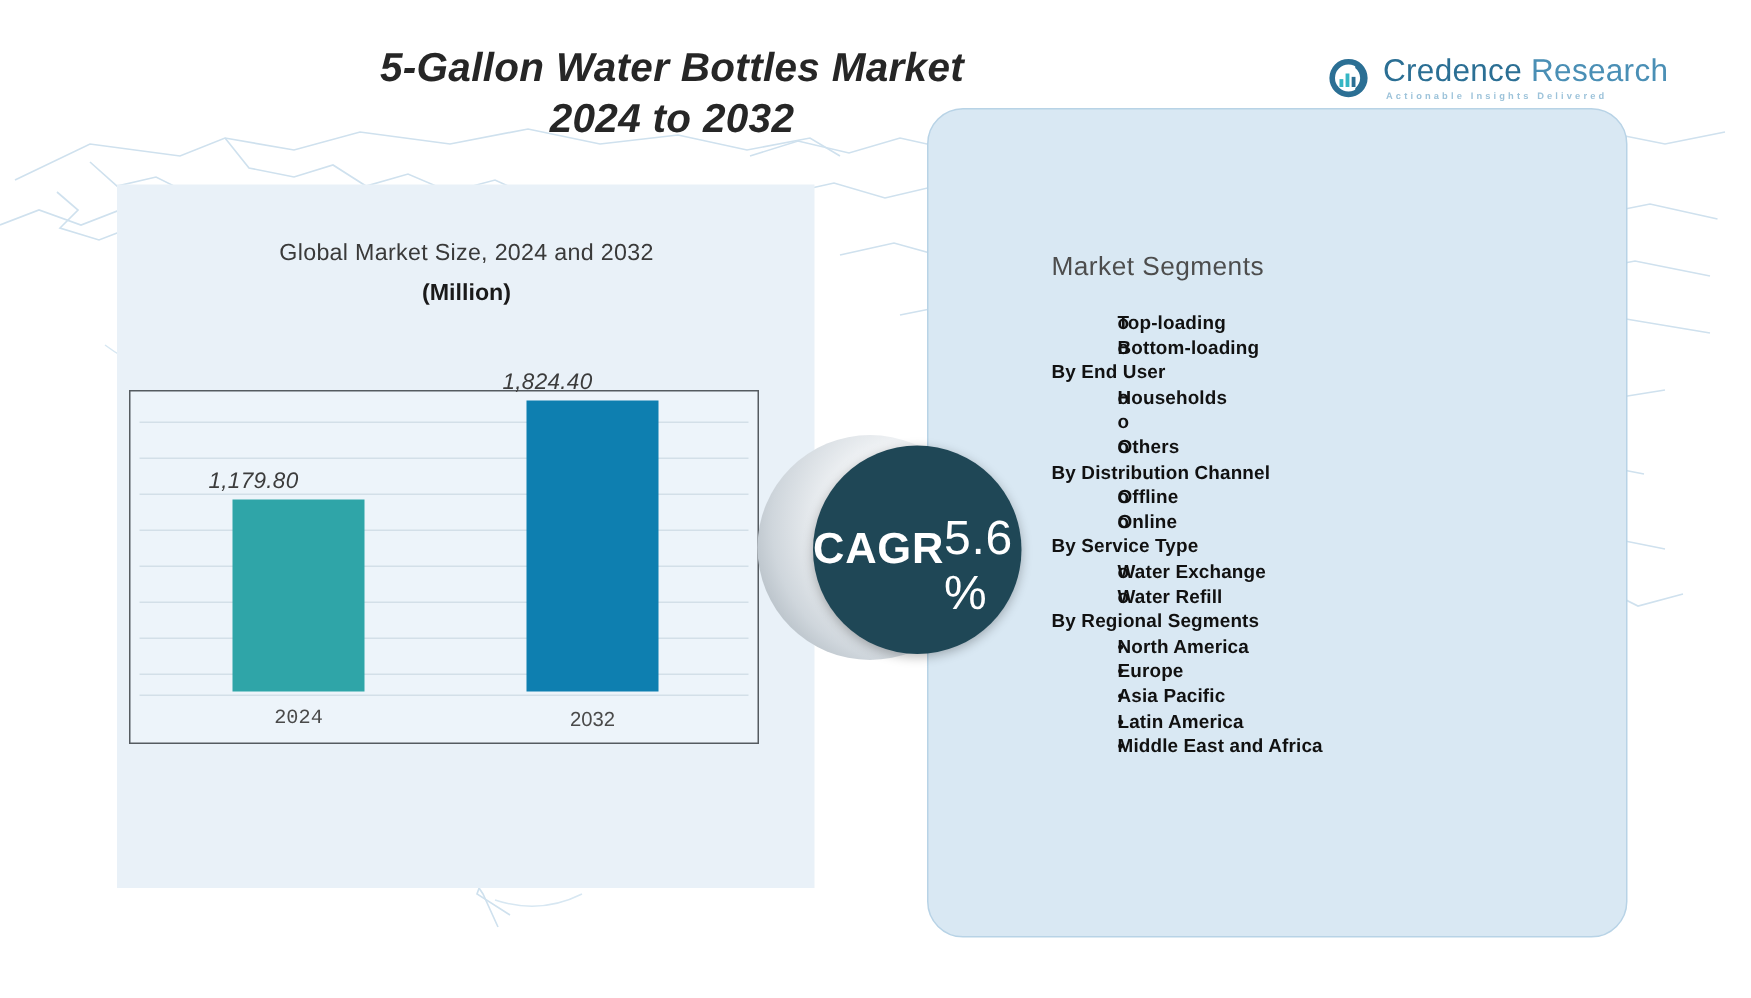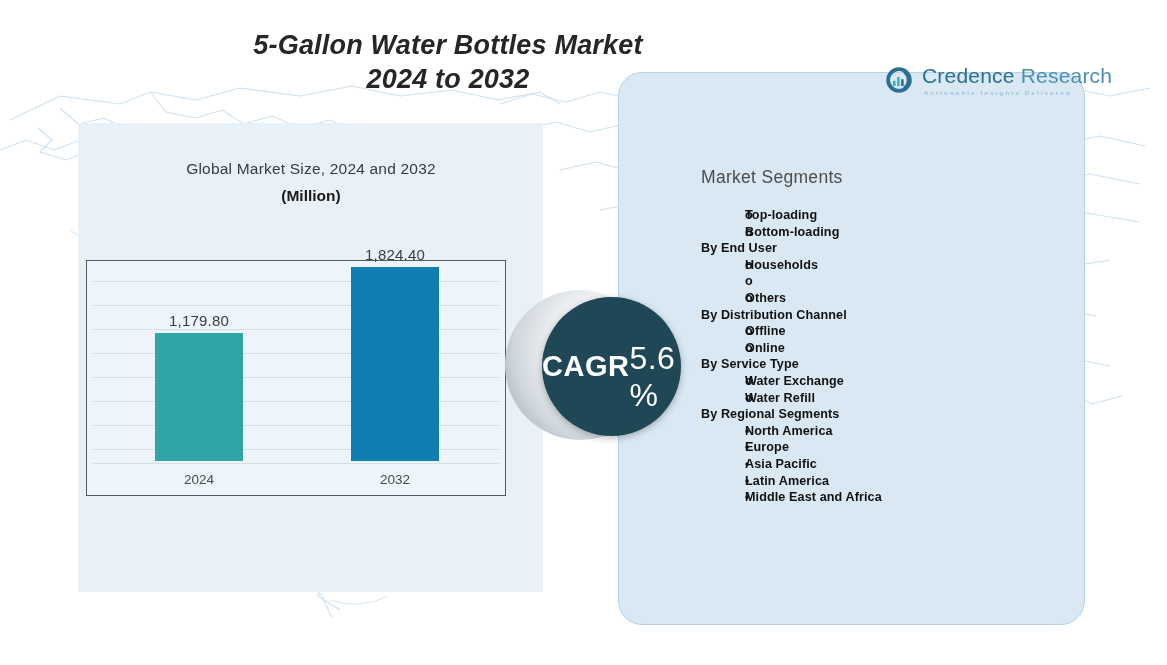--- a/index.html
+++ b/index.html
@@ -31,21 +31,21 @@
   
   .title {
     position: absolute; left: 188px; top: 28px; width: 520px;
     text-align: center;
     font-style: italic; font-weight: bold;
     font-size: 27px; line-height: 34px;
     color: #262626; letter-spacing: 0.2px;
   }
 
   
-  .logo { position: absolute; left: 884px; top: 36px; display:flex; align-items:center; gap:8px;margin-top:28px; }
+  .logo { position: absolute; left: 884px; top: 36px; display:flex; align-items:center; gap:8px; }
   .logo-mark { width: 30px; height: 30px; flex: 0 0 30px; }
   .logo-text-wrap { display:flex; flex-direction:column; }
   .logo-text { font-size: 21px; color: #4a8fb5; letter-spacing:.2px; white-space:nowrap; }
   .logo-text b { color:#2b6f94; font-weight:400; }
   .logo-tag {
     font-size: 6.2px; color: #9dc3da; letter-spacing: 2.1px;
     margin-top: 1px; margin-left: 2px; white-space: nowrap;
     font-weight: bold;
   }
 
@@ -64,30 +64,30 @@
   .gridlines { position:absolute; inset:0; }
   .gridlines i {
     position:absolute; left:6px; right:6px; height:1px;
     background:#d3dfe8; display:block;
   }
   .plot { position:absolute; left:0; right:0; top:0; bottom:0; }
   .bar { position:absolute; bottom: 34px; }
   .bar.b2024 { left: 68px;  width: 88px; height: 128px; background:#2fa5a8; }
   .bar.b2032 { left: 264px; width: 88px; height: 194px; background:#0e7fb0; }
   .bar-value {
-    position:absolute; text-align:center; width: 120px;
-    font-size: 15px; color:#3c3c3c; letter-spacing:.2px;
+    position:absolute; width: 120px;
+    font-size: 15px; color:#3c3c3c; letter-spacing:.2px;font-style:italic;
   }
   .bar-value.v2024 { left: 52px;  bottom: 166px; }
   .bar-value.v2032 { left: 248px; bottom: 232px; }
   .cat {
     position:absolute; bottom: 8px; width: 120px; text-align:center;
     font-size: 13.5px; color:#4a4a4a;
   }
-  .cat.c2024 { left: 52px; }
+  .cat.c2024 { left: 52px; font-family: Liberation Mono, monospace; }
   .cat.c2032 { left: 248px; }
 
   
   .sphere {
     position:absolute; left: 505px; top: 290px;
     width: 150px; height: 150px; border-radius:50%;
     background: radial-gradient(circle at 68% 40%, #ffffff 0%, #f3f5f7 38%, #cfd6dc 68%, #aab4bc 88%, #c9d1d8 100%);
     filter: blur(.3px);
   }
   .cagr {

